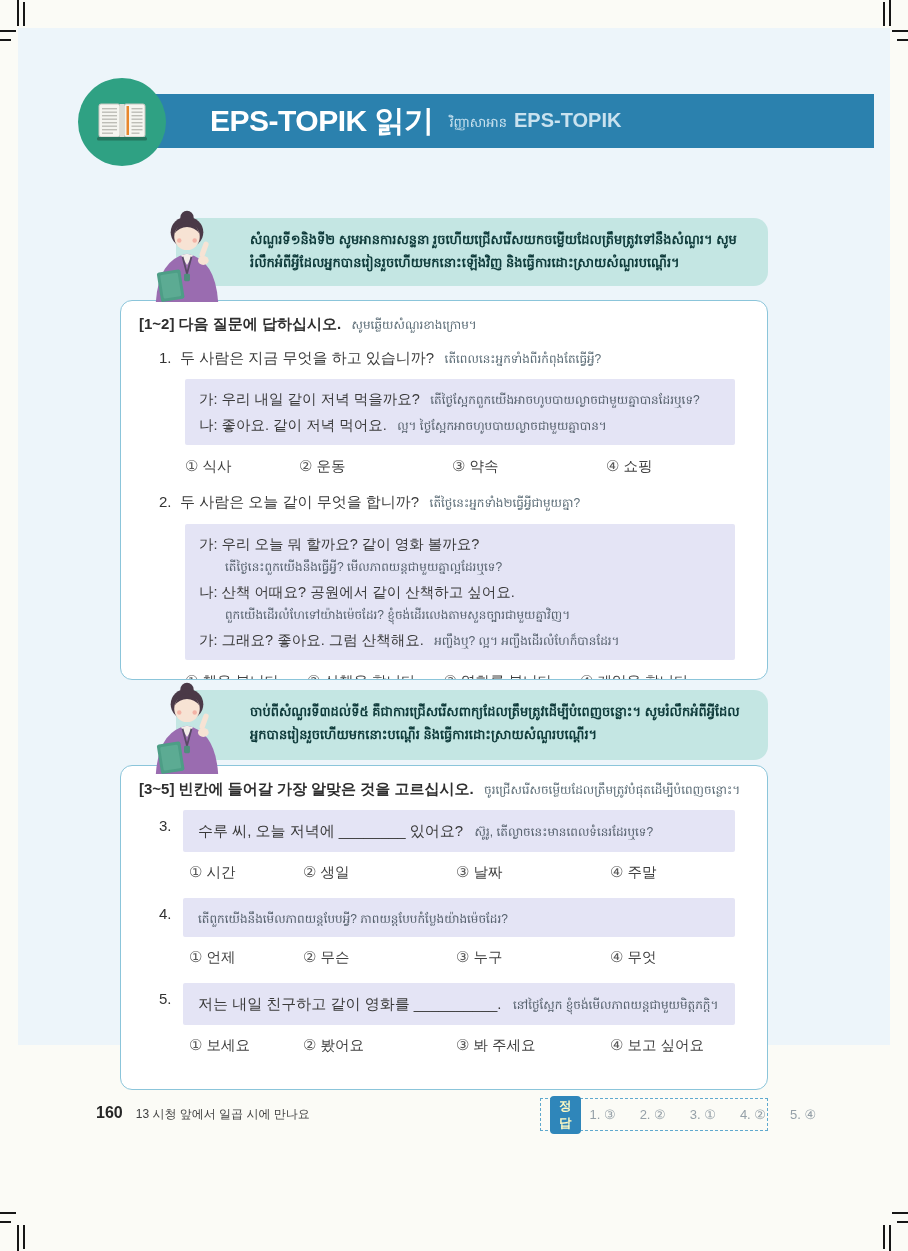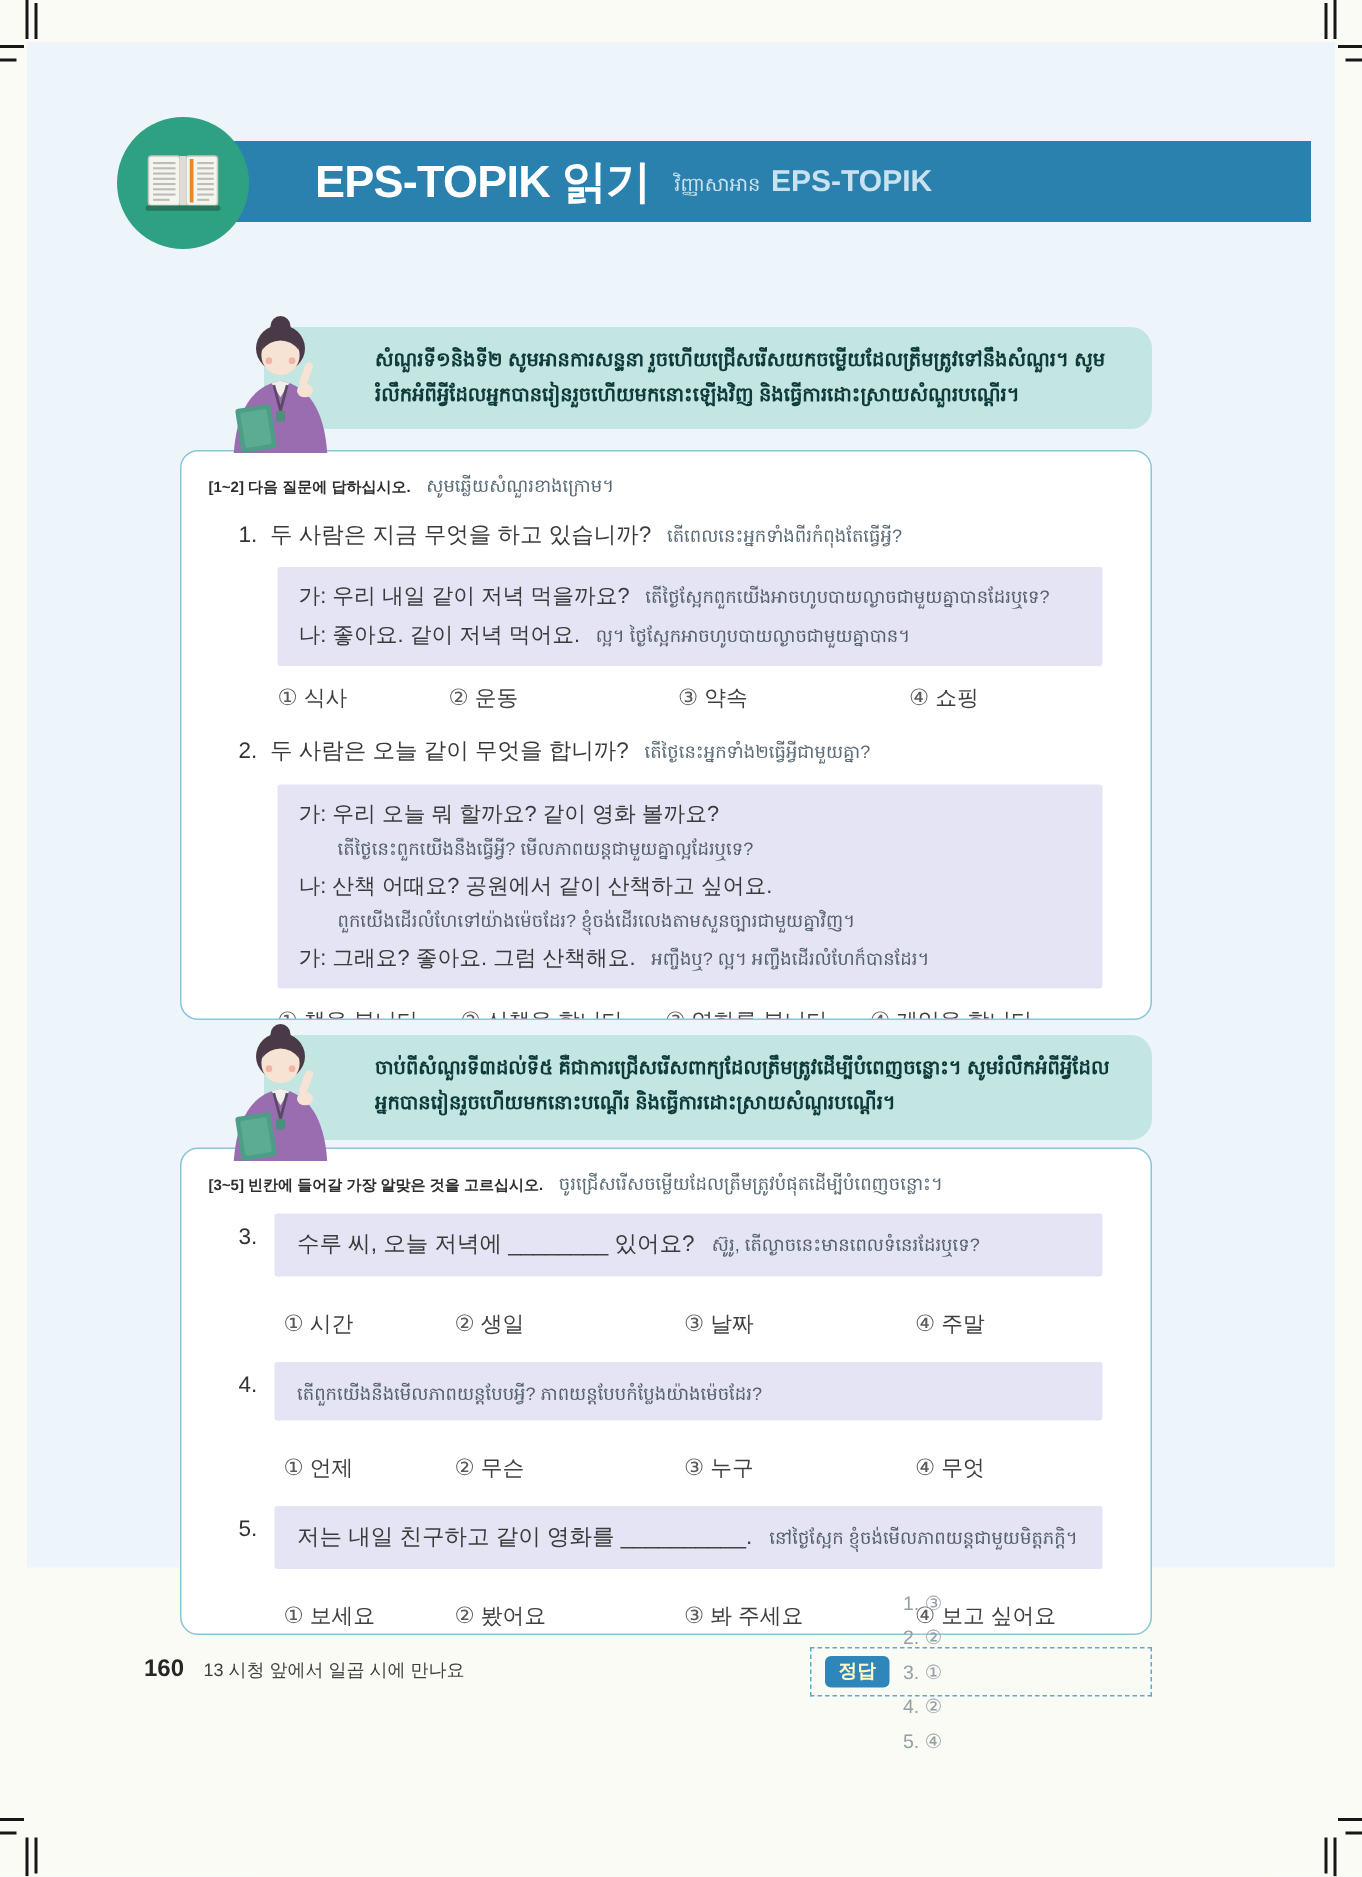--- a/index.html
+++ b/index.html
@@ -18,21 +18,21 @@
   .header-circle { position:absolute; left:60px; top:50px; width:88px; height:88px; border-radius:50%; background:#2fa183; display:flex; align-items:center; justify-content:center; z-index:2; }
 
   
   .instr { position:absolute; left:158px; width:592px; background:#c4e6e3; border-radius:14px; padding:10px 16px 10px 74px; }
   .instr-text { font-size:13px; line-height:1.8; color:#0e3a3a; font-weight:bold; }
   .avatar { position:absolute; left:124px; width:90px; height:92px; z-index:3; }
 
   
   .qbox { position:absolute; left:102px; width:648px; background:#ffffff; border:1.6px solid #8bc5da; border-radius:12px; padding:14px 18px 0 18px; overflow:hidden; }
   .sec-head { white-space:nowrap; }
-  .sh-ko { font-size:10px; font-weight:600; color:#2e2e2e; }
+  .sh-ko { font-size:15px; font-weight:600; color:#2e2e2e; }
   .sh-km { font-size:12px; color:#5a6b75; margin-left:6px; }
 
   .q { margin:12px 0 0 20px; }
   .q + .q { margin-top:15px; }
   .q-head { line-height:1.4; }
   .q-num { font-size:15px; color:#333333; }
   .q-ko { font-size:15px; color:#3a3a3a; margin-left:4px; }
   .q-km { font-size:12px; color:#5a6b75; margin-left:6px; }
 
   .dlg { margin:10px 14px 0 26px; background:#e4e4f5; border-radius:2px; padding:7px 14px; }
@@ -48,26 +48,26 @@
 
   
   .fq { display:flex; margin:16px 14px 0 20px; }
   .fq.first { margin-top:10px; }
   .fq-num { flex:none; width:24px; font-size:15px; color:#333333; padding-top:7px; }
   .fq-body { flex:1; }
   .fbox { background:#e4e4f5; border-radius:2px; padding:9px 15px; line-height:1.5; }
   .f-ko { font-size:15px; color:#3a3a3a; }
   .f-km { font-size:12px; color:#55606c; margin-left:7px; }
   .f-km-block { display:block; font-size:12px; color:#55606c; margin-top:3px; }
-  .fq-opts { margin:22px 0 0 6px; }
+  .fq-opts { margin:11px 0 0 6px; }
 
   
   .answer-key { position:absolute; left:522px; top:1070px; width:228px; height:33px; border:1px dashed #5fa9ce; display:flex; align-items:center; padding:0 9px; gap:9px; }
   .ak-badge { background:#2f86ba; color:#fef9c3; font-size:12.5px; font-weight:bold; padding:2px 9px; border-radius:4px;text-align:right; }
-  .ak-list { display:flex; gap:8px; color:#95a0a8; font-size:13px;flex-direction:column; }
+  .ak-list { display:flex; gap:24px; color:#95a0a8; font-size:13px; }
   .ak-item { white-space:nowrap; }
 
   
   .footer { position:absolute; left:78px; top:1076px; display:flex; align-items:baseline; }
   .page-num { font-size:16px; font-weight:bold; color:#262626; }
   .chapter { font-size:12px; color:#404040; margin-left:13px; }
 </style>
 </head>
 <body>
 

